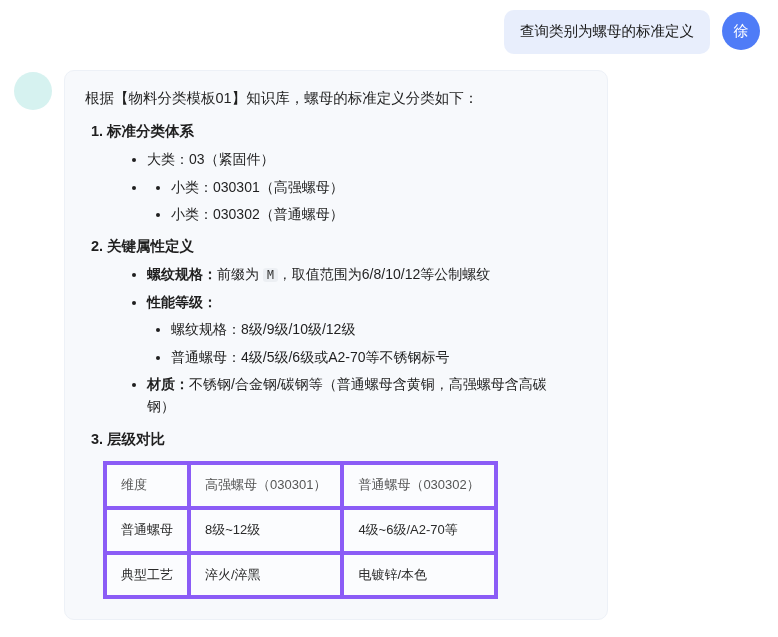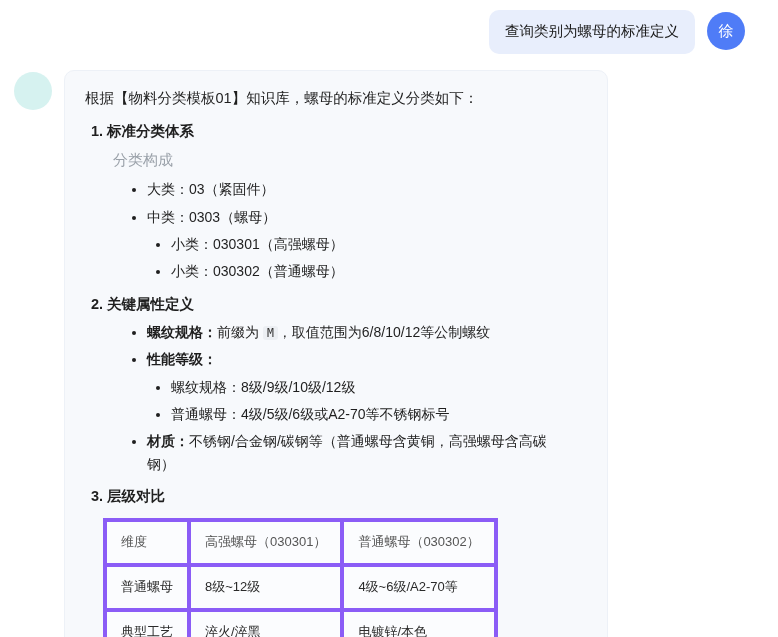--- a/index.html
+++ b/index.html
@@ -18,21 +18,21 @@
     height: 637px;
     background: #ffffff;
     padding: 0;
   }
 
   
   .user-row {
     display: flex;
     justify-content: flex-end;
     align-items: flex-start;
-    padding: 10px 33px 0 0;
+    padding: 10px 18px 0 0;
     gap: 12px;
   }
   .user-bubble {
     background: #e8eefc;
     color: #1a1a1a;
     font-size: 14.5px;
     line-height: 1.5;
     border-radius: 10px;
     padding: 11px 16px;
     max-width: 520px;
@@ -153,25 +153,23 @@
     <div class="bot-avatar"></div>
 
     <div class="bot-bubble">
 
       <p class="intro">根据【物料分类模板01】知识库，螺母的标准定义分类如下：</p>
 
       <ol class="sections">
 
         <li>
           <span>标准分类体系</span>
-          <div class="sub-title">分类构成</div>
           <ul class="bul">
             <li>大类：03（紧固件）</li>
             <li>
-              <span>中类：0303（螺母）</span>
               <ul class="bul2">
                 <li>小类：030301（高强螺母）</li>
                 <li>小类：030302（普通螺母）</li>
               </ul>
             </li>
           </ul>
         </li>
 
         <li>
           <span>关键属性定义</span>

